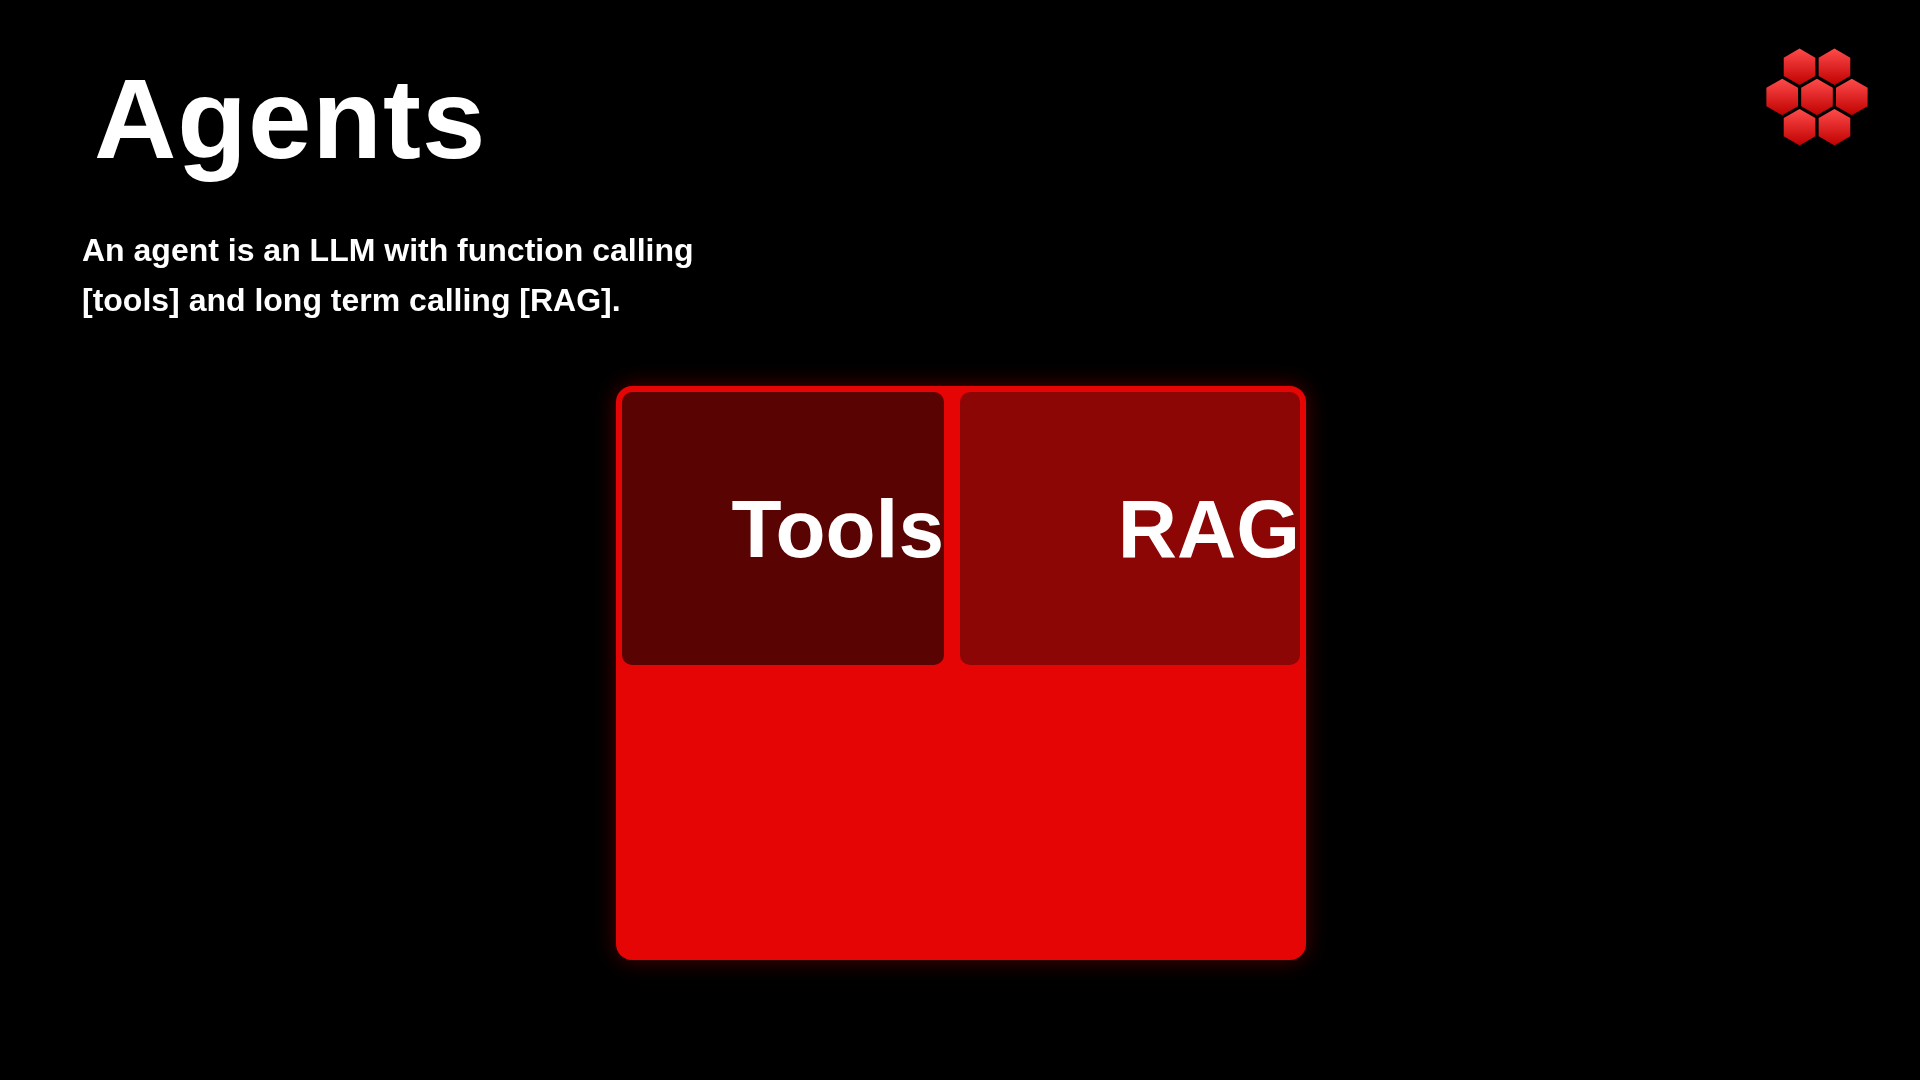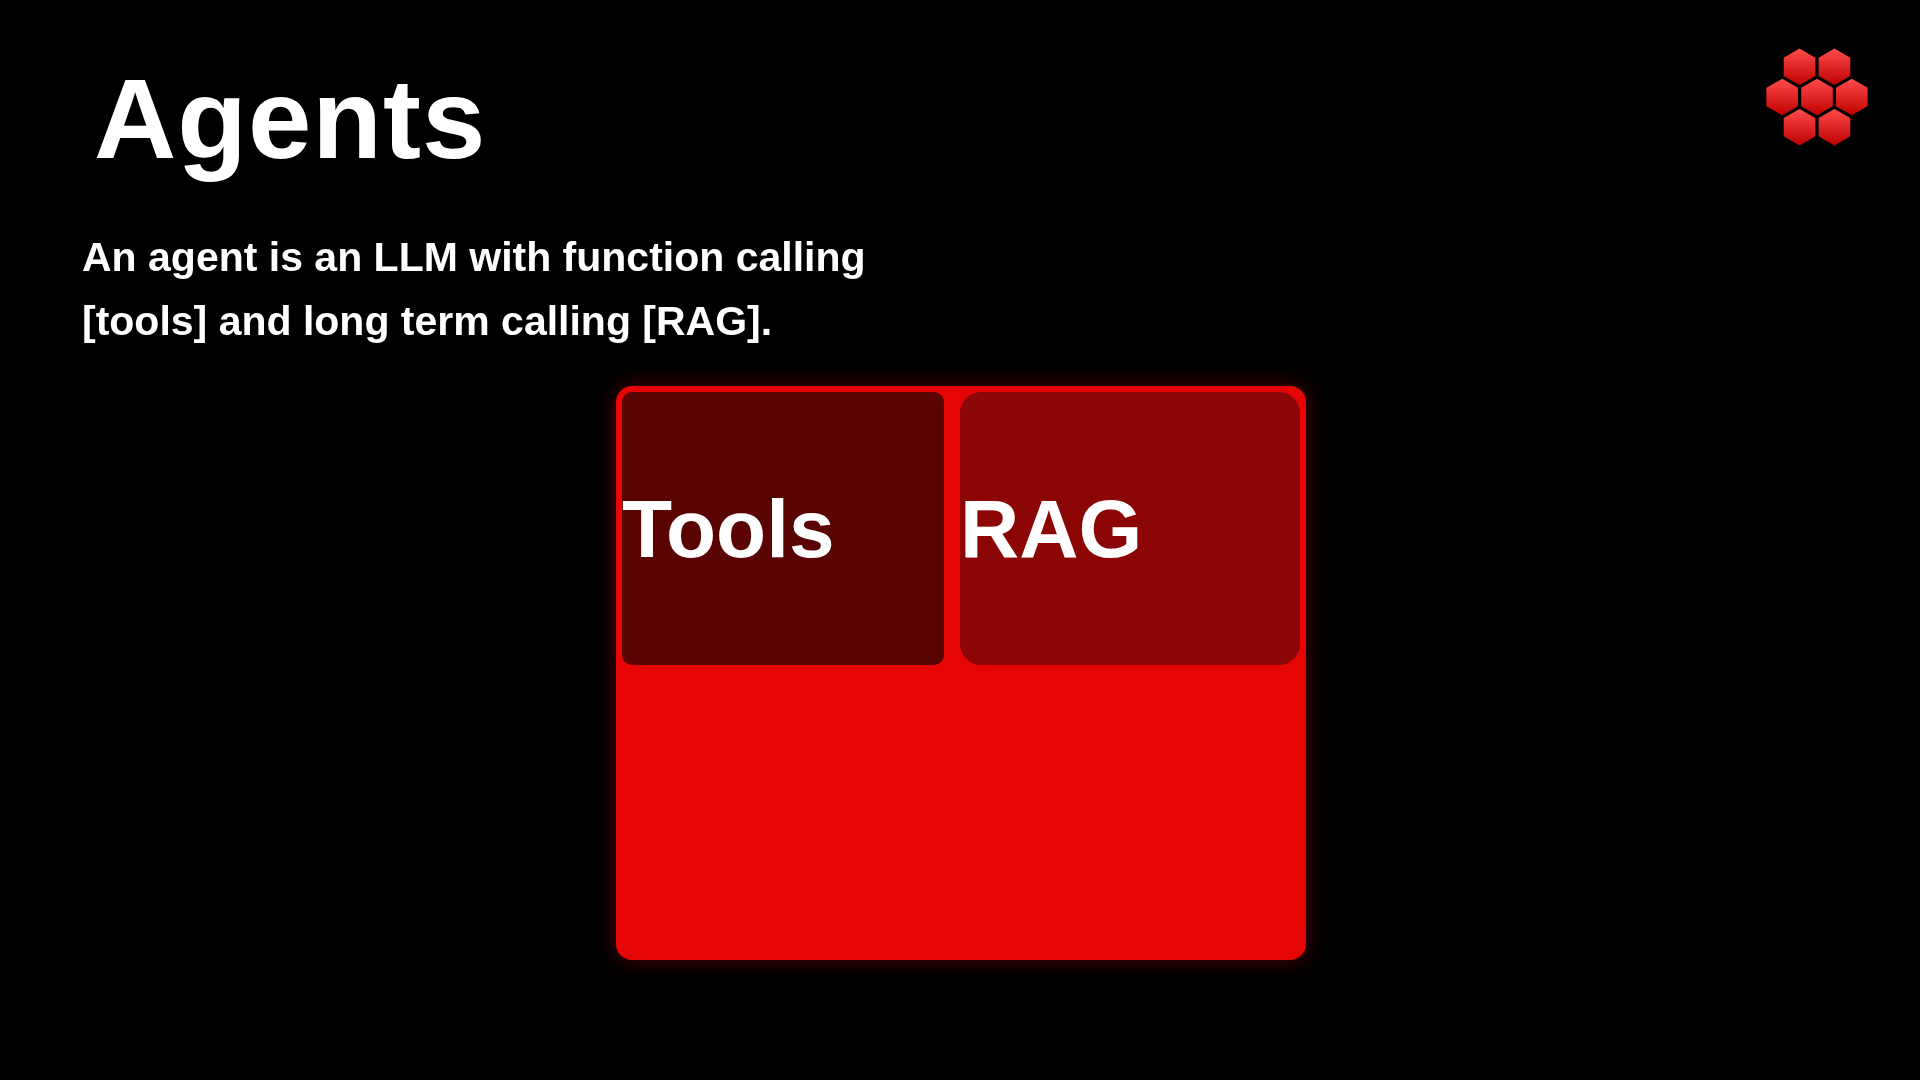--- a/index.html
+++ b/index.html
@@ -26,21 +26,21 @@
     left: 94px; top: 56px;
     font-size: 114px;
     font-weight: 800;
     letter-spacing: 1px;
     color: var(--text, #fff);
     line-height: 1.1;
   }
   .subtitle {
     position: absolute;
     left: 82px; top: 226px;
-    font-size: 41px;
+    font-size: 32px;
     font-weight: 700;
     line-height: 1.55;
     color: var(--text, #fff);
   }
   .subtitle .line { display: block; }
   .diagram {
     position: absolute;
     left: 616px; top: 386px;
     width: 690px; height: 574px;
     background: var(--frame, #e60505);
@@ -49,28 +49,28 @@
     display: grid;
     grid-template-columns: 322px 1fr;
     grid-template-rows: 1fr 1fr;
     gap: 16px;
     box-shadow: 0 0 22px rgba(230, 0, 0, 0.35);
   }
   .box {
     border-radius: 10px;
     display: flex;
     align-items: center;
-    justify-content: flex-start;
+    justify-content: flex-end;
     font-size: 82px;
     font-weight: 800;
     color: var(--text, #fff);
   }
   .box.llm  { grid-row: 1 / 3; background: var(--llm-box, #a00a0a); }
   .box.tools { background: var(--tools-box, #5a0303); }
-  .box.rag  { background: var(--rag-box, #8c0606); border-radius: 21px; }
+  .box.rag  { background: var(--rag-box, #8c0606); }
 </style>
 </head>
 <body>
 
 <div class="slide">
 
   <svg class="logo" viewBox="0 0 100 100" aria-hidden="true">
     <defs>
       <linearGradient id="hexgrad" x1="0" y1="0" x2="0" y2="1">
         <stop offset="0" stop-color="#ff4b4b" style="stop-color:var(--logo-light,#ff4b4b)"></stop>

